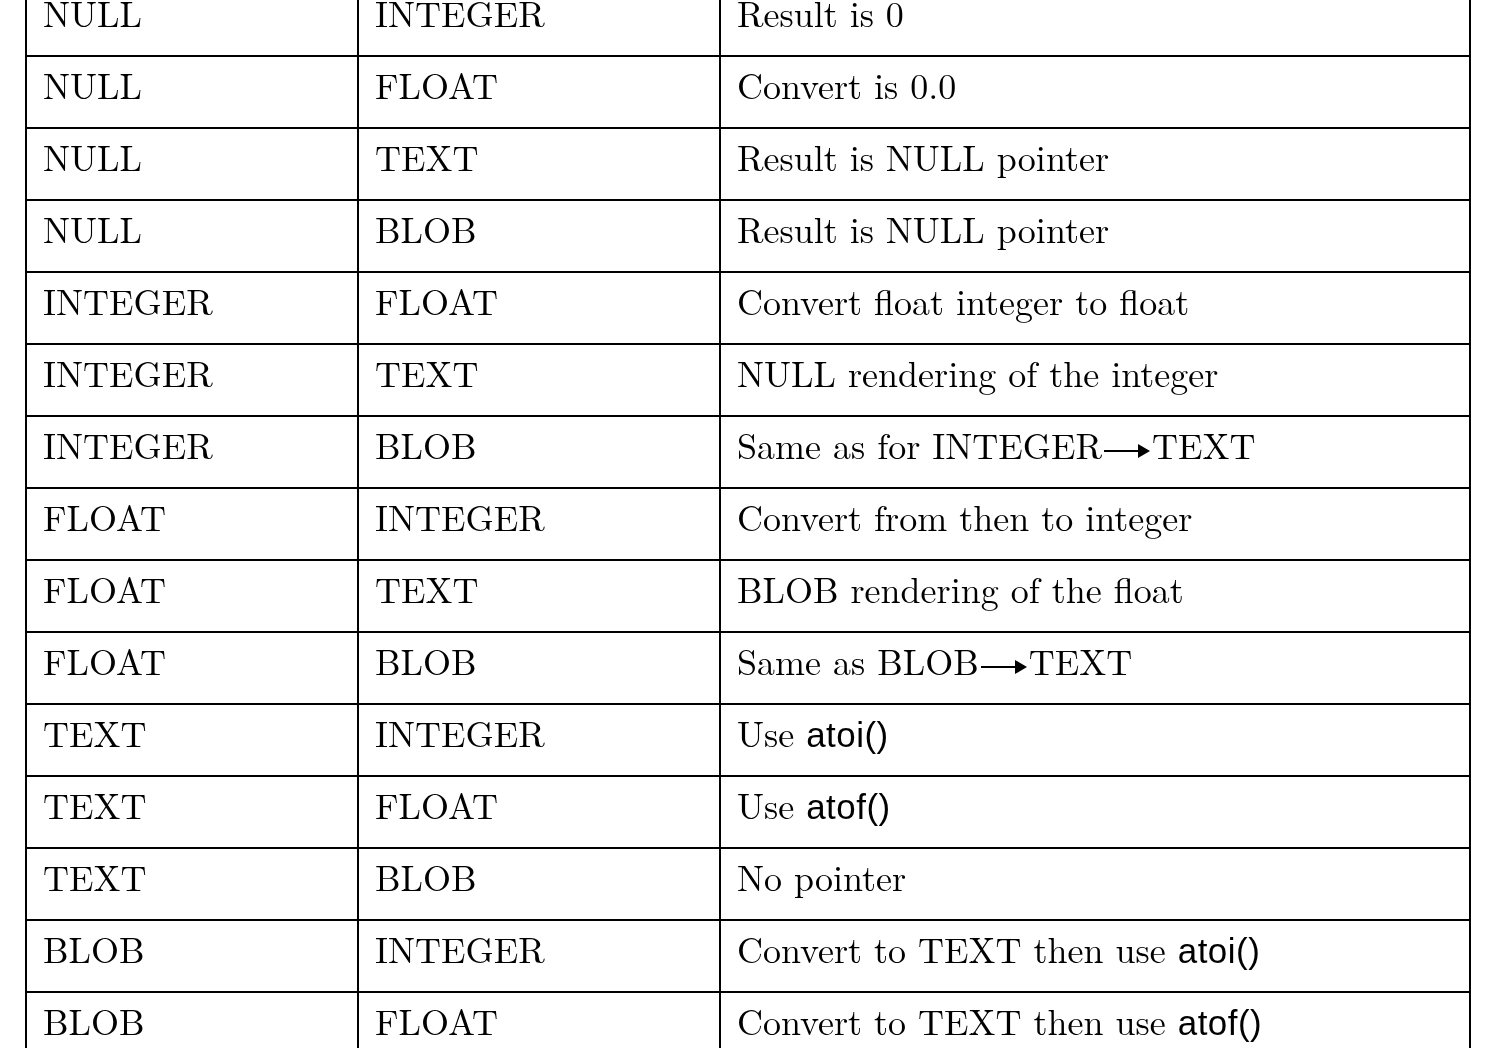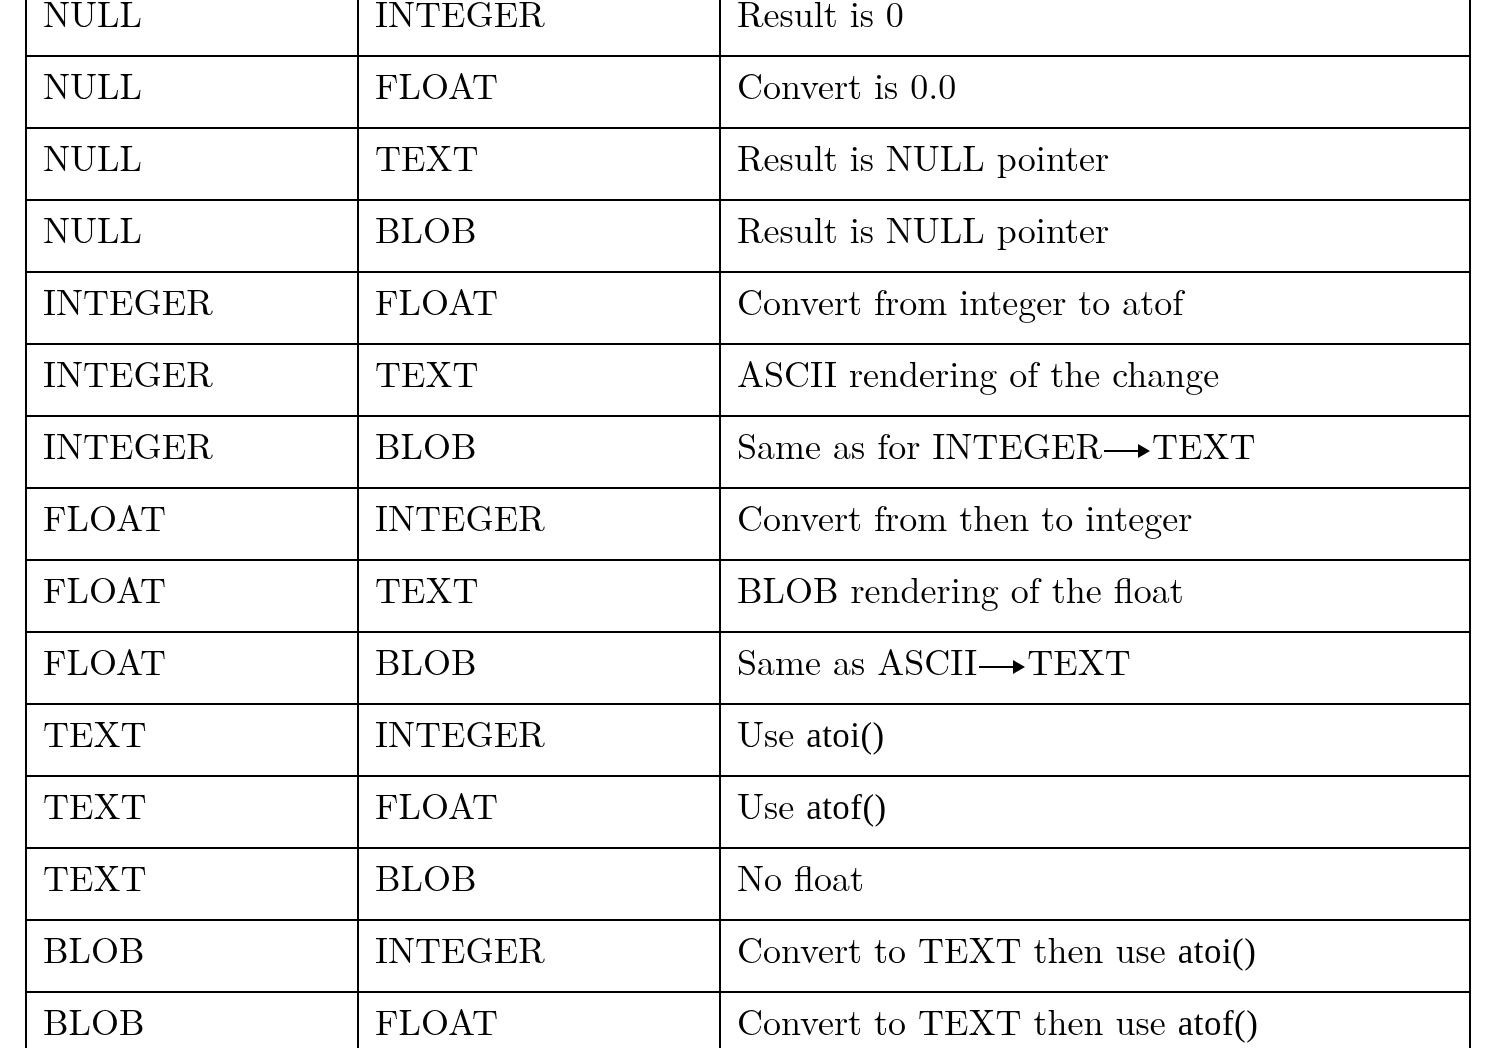--- a/index.html
+++ b/index.html
@@ -26,21 +26,21 @@
   table.conv col.c3 { width: 750px; }
   table.conv td {
     border: 2px solid #000;
     padding: 4px 16px 10px 16px;
     vertical-align: baseline;
     white-space: nowrap;
     line-height: 1.30;
     height: 56px;
   }
   .tt {
-    font-family: Liberation Serif, serif;
+    font-family: Liberation Sans, sans-serif;
     font-size: 0.97em;
     letter-spacing: 0.5px;
   }
   .arrow {
     display: inline-block;
     position: relative;
     width: 46px;
     height: 1em;
     vertical-align: middle;
     margin: 0 2px;
@@ -94,61 +94,61 @@
         <td><span>Result is NULL pointer</span></td>
       </tr>
       <tr>
         <td>NULL</td>
         <td>BLOB</td>
         <td><span>Result is NULL pointer</span></td>
       </tr>
       <tr>
         <td>INTEGER</td>
         <td>FLOAT</td>
-        <td><span>Convert from integer to atof</span></td>
+        <td><span>Convert float integer to float</span></td>
       </tr>
       <tr>
         <td>INTEGER</td>
         <td>TEXT</td>
-        <td><span>ASCII rendering of the change</span></td>
+        <td><span>NULL rendering of the integer</span></td>
       </tr>
       <tr>
         <td>INTEGER</td>
         <td>BLOB</td>
         <td><span>Same as for INTEGER</span><span class="arrow"></span><span>TEXT</span></td>
       </tr>
       <tr>
         <td>FLOAT</td>
         <td>INTEGER</td>
         <td><span>Convert from then to integer</span></td>
       </tr>
       <tr>
         <td>FLOAT</td>
         <td>TEXT</td>
         <td><span>BLOB rendering of the float</span></td>
       </tr>
       <tr>
         <td>FLOAT</td>
         <td>BLOB</td>
-        <td><span>Same as ASCII</span><span class="arrow"></span><span>TEXT</span></td>
+        <td><span>Same as BLOB</span><span class="arrow"></span><span>TEXT</span></td>
       </tr>
       <tr>
         <td>TEXT</td>
         <td>INTEGER</td>
         <td><span>Use </span><span class="tt">atoi()</span></td>
       </tr>
       <tr>
         <td>TEXT</td>
         <td>FLOAT</td>
         <td><span>Use </span><span class="tt">atof()</span></td>
       </tr>
       <tr>
         <td>TEXT</td>
         <td>BLOB</td>
-        <td><span>No float</span></td>
+        <td><span>No pointer</span></td>
       </tr>
       <tr>
         <td>BLOB</td>
         <td>INTEGER</td>
         <td><span>Convert to TEXT then use </span><span class="tt">atoi()</span></td>
       </tr>
       <tr>
         <td>BLOB</td>
         <td>FLOAT</td>
         <td><span>Convert to TEXT then use </span><span class="tt">atof()</span></td>

